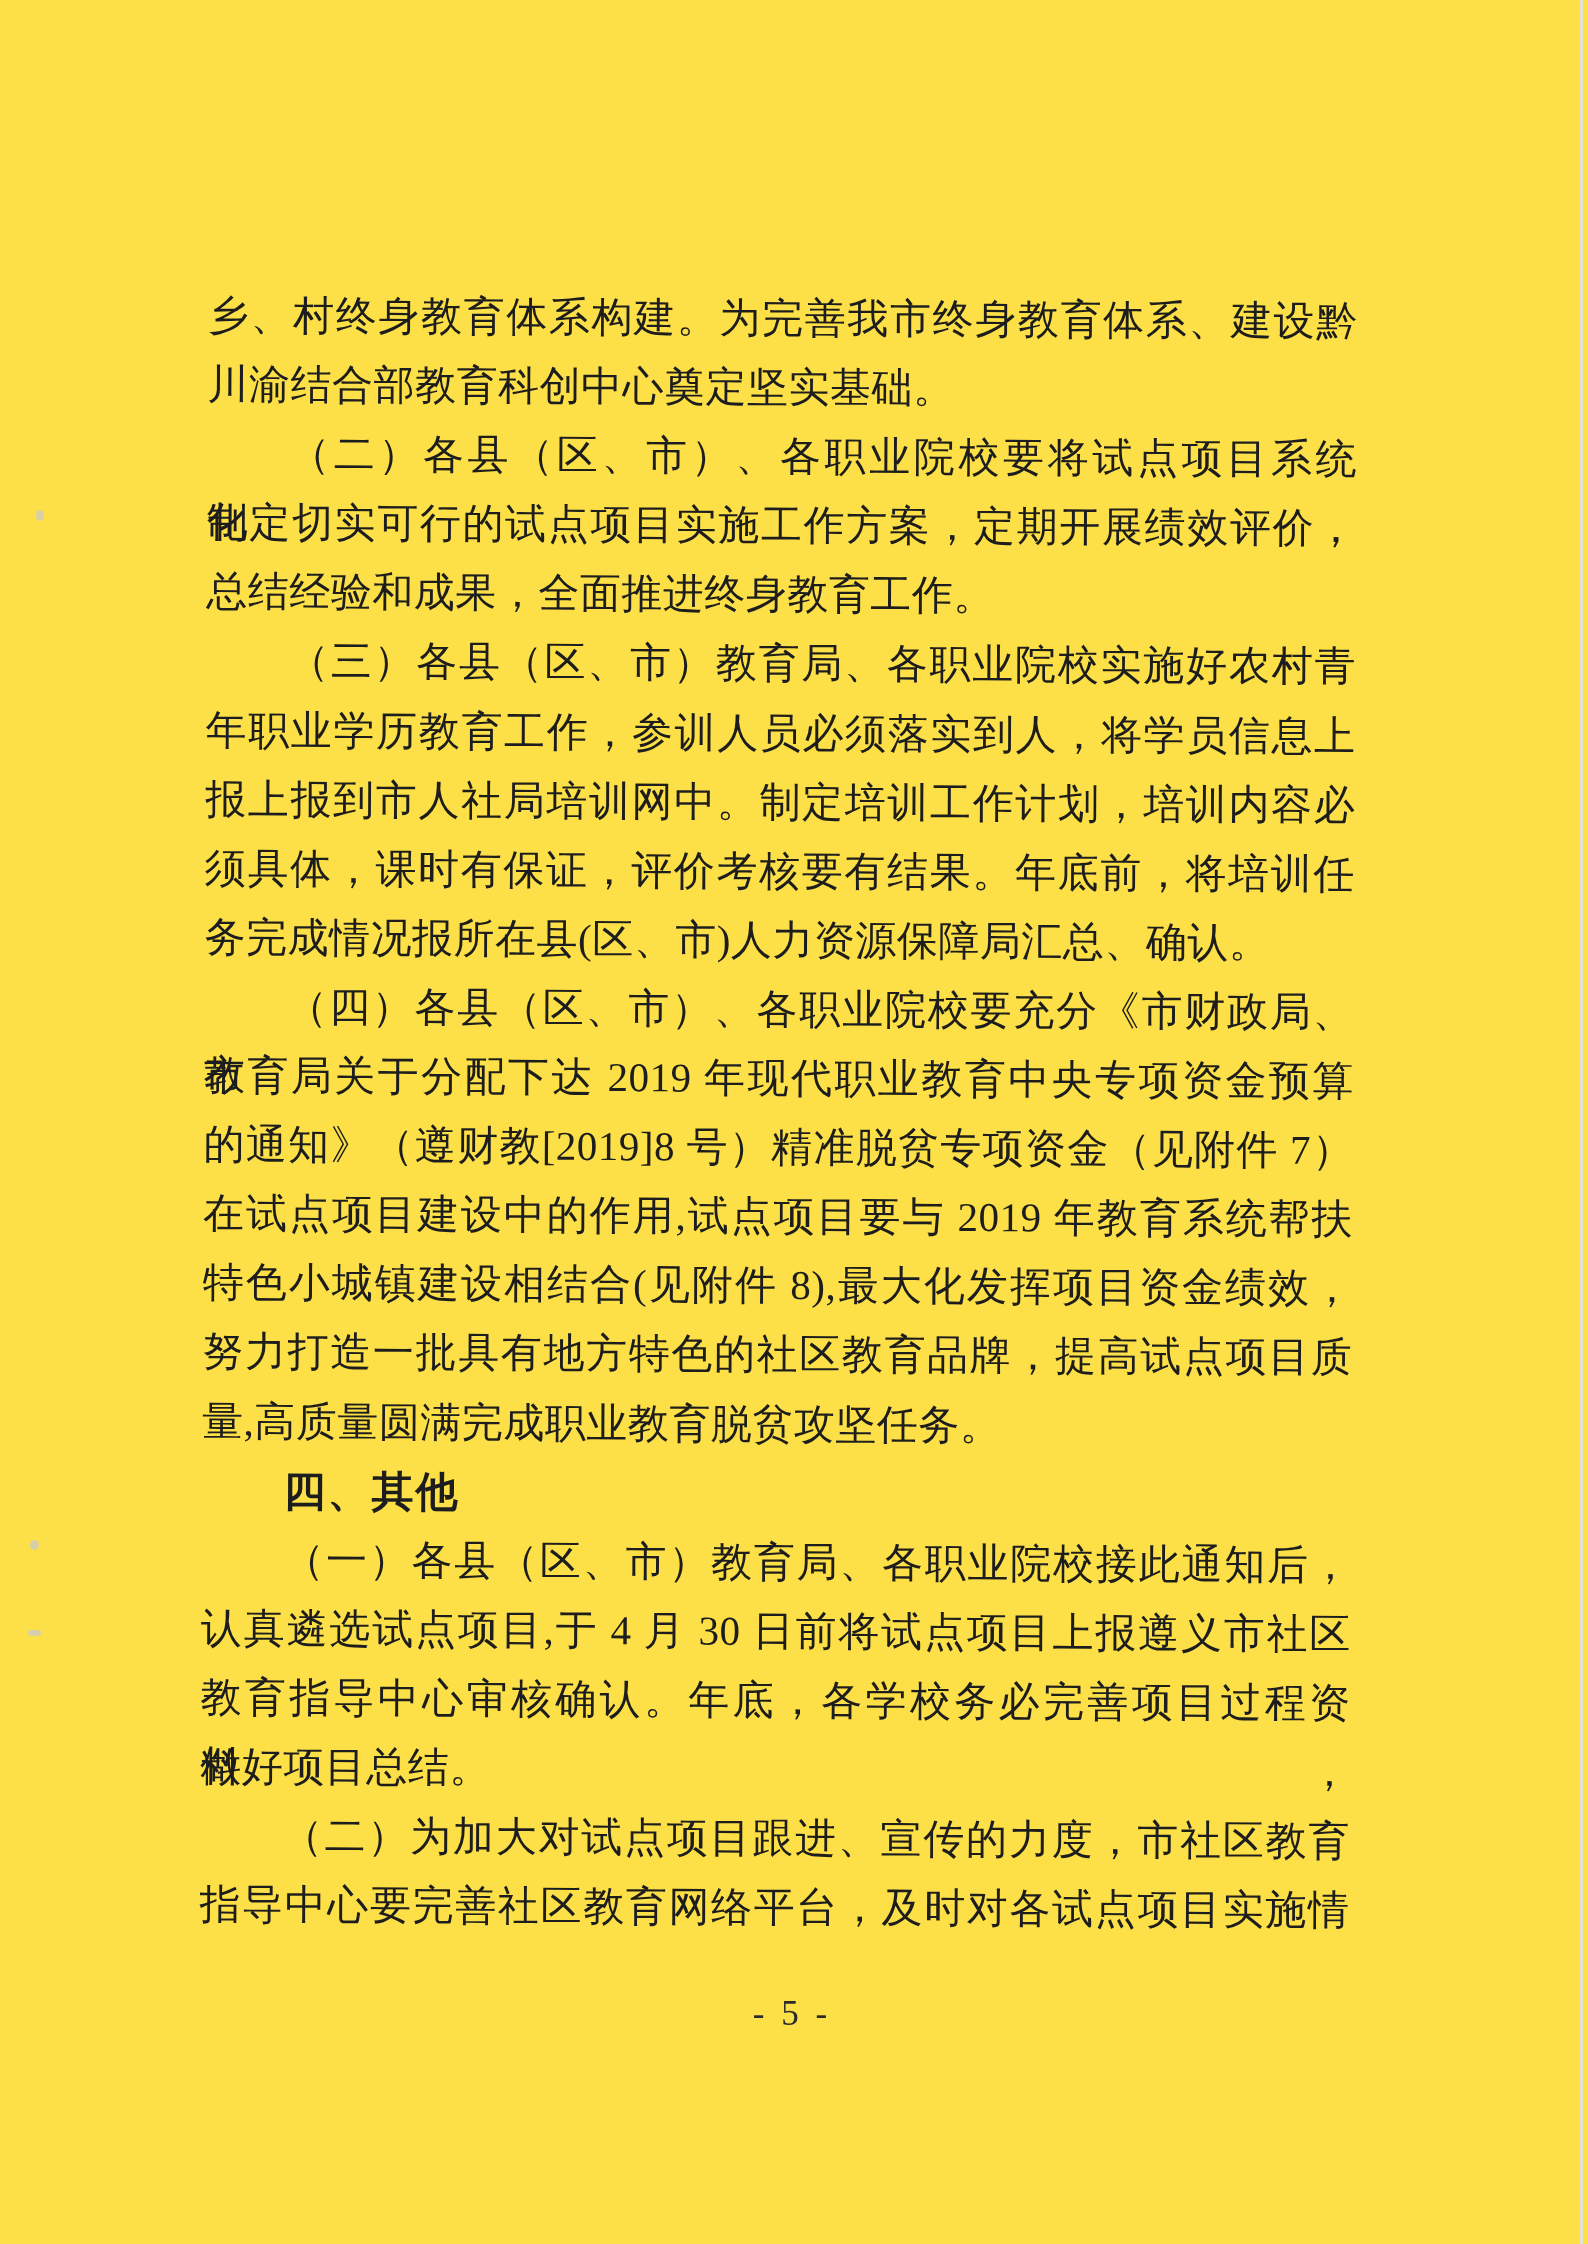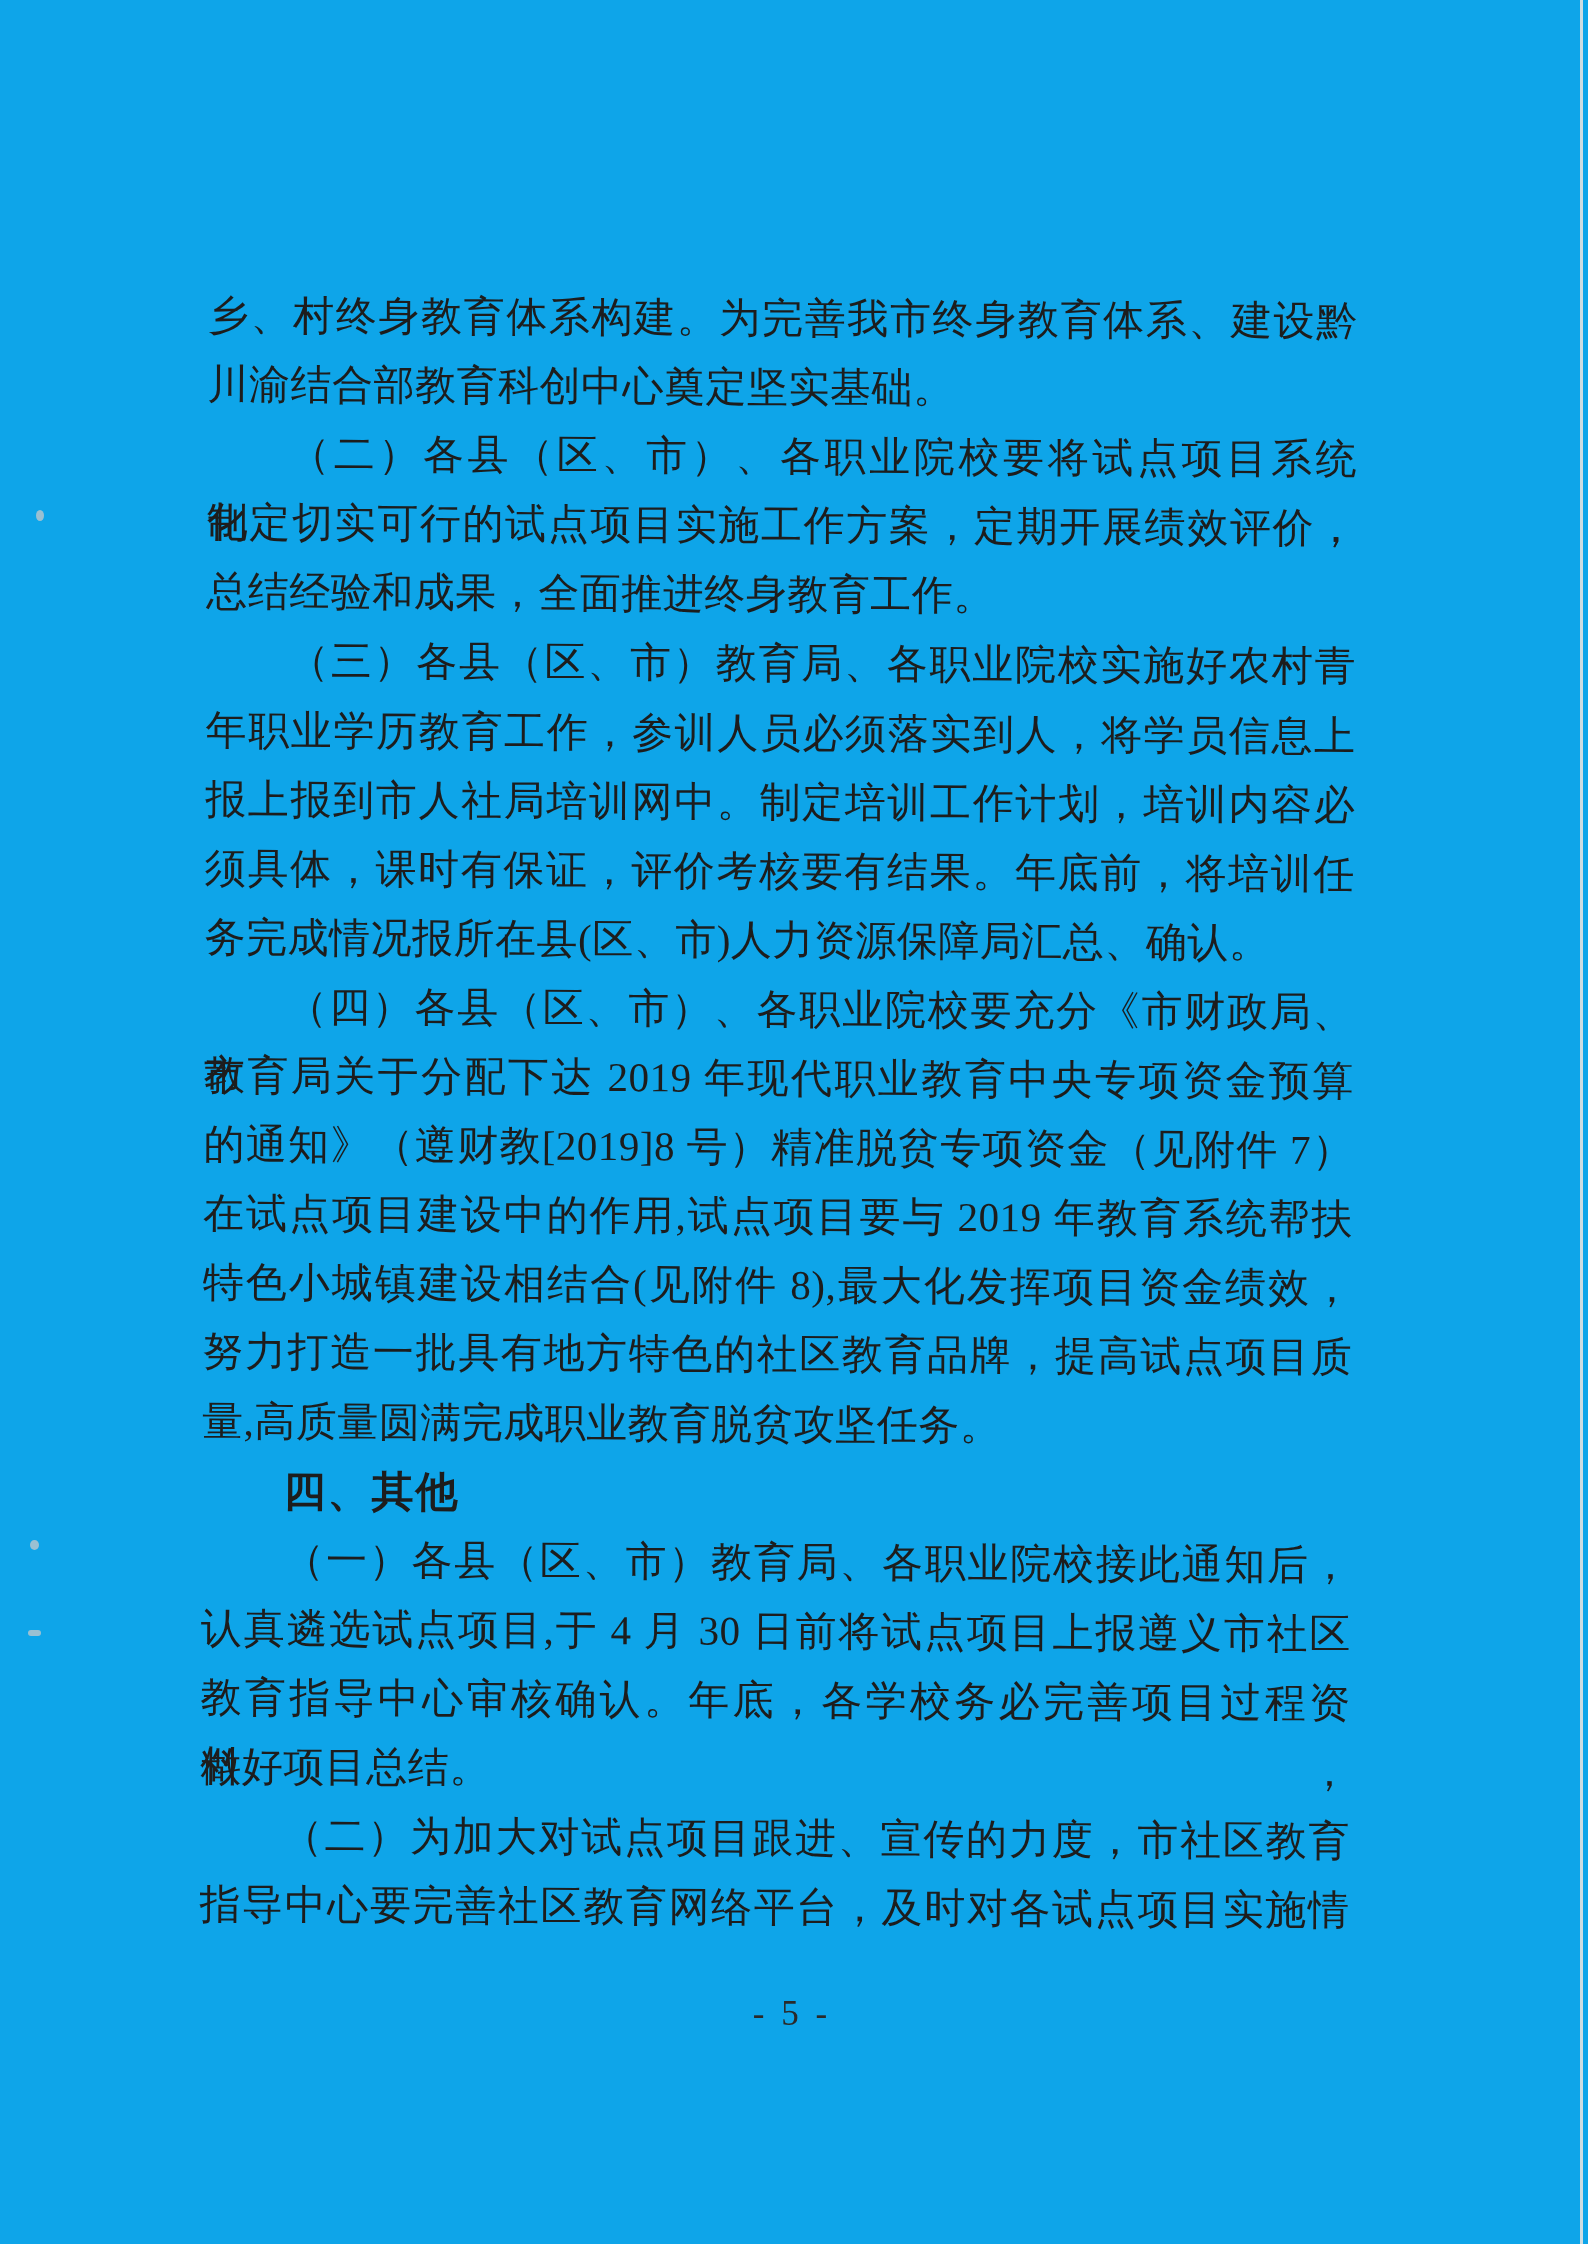--- a/index.html
+++ b/index.html
@@ -5,21 +5,21 @@
   html,body{margin:0;padding:0;}
   body{
     width:1588px;height:2244px;
     background:#ffffff;
     position:relative;
     overflow:hidden;
     font-family:"Liberation Serif","DejaVu Serif",serif;
   }
   .page{
     position:absolute;inset:0;
-    background:#0ea5e9;
+    background:#fde047;
     color:#1d1d1d;
   }
   .text-block{
     position:absolute;
     left:208px;top:281px;width:1150px;
     transform:rotate(0.3deg);
     transform-origin:0 0;
   }
   .line{
     height:69.1px;

